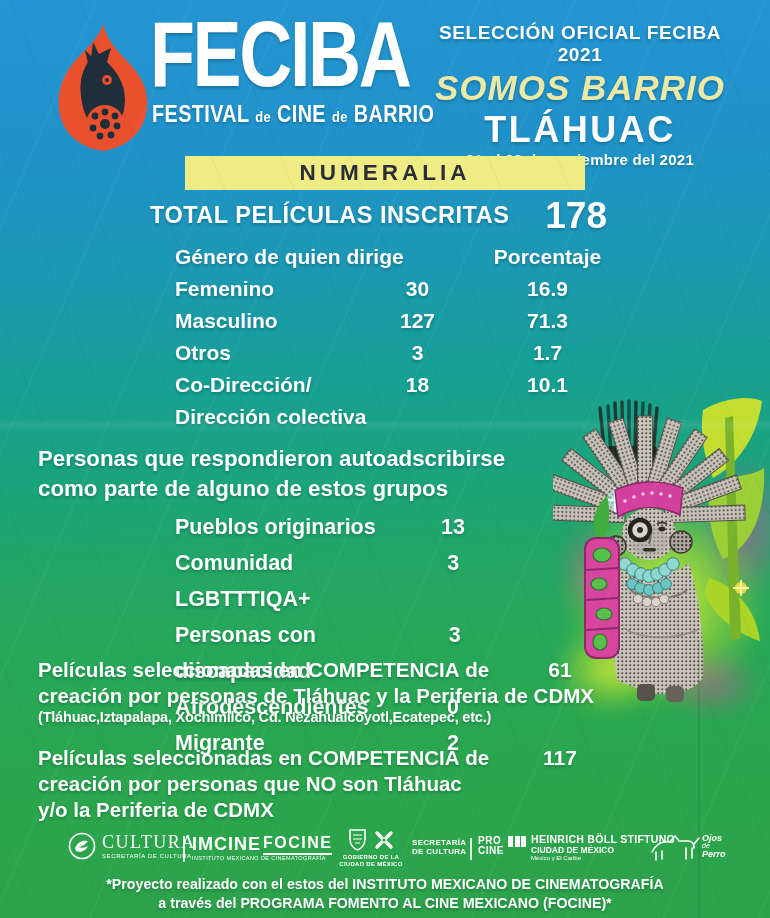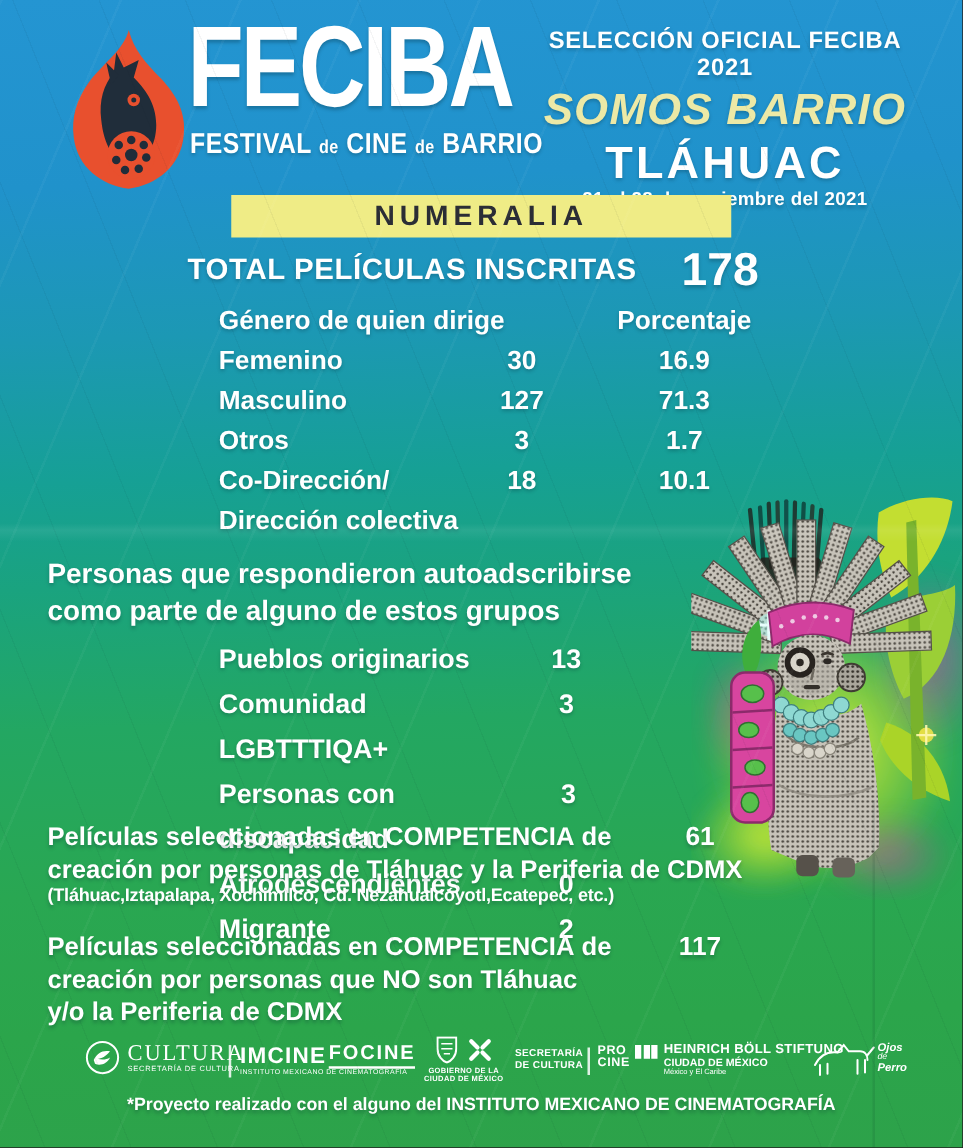--- a/index.html
+++ b/index.html
@@ -407,18 +407,19 @@
       </svg>
       <div class="txt">
         <div>Ojos</div>
         <div class="sm">de</div>
         <div>Perro</div>
       </div>
     </div>
   </div>
 
   <div class="abs bottom-note sh">
-    <div>*Proyecto realizado con el alguno del INSTITUTO MEXICANO DE CINEMATOGRAFÍA</div>
+    <div>*Proyecto realizado con el estos del INSTITUTO MEXICANO DE CINEMATOGRAFÍA</div>
+    <div>a través del PROGRAMA FOMENTO AL CINE MEXICANO (FOCINE)*</div>
   </div>
 
   <div class="texture"></div>
   <div class="crease-v"></div>
 </div>
 
 </body></html>

